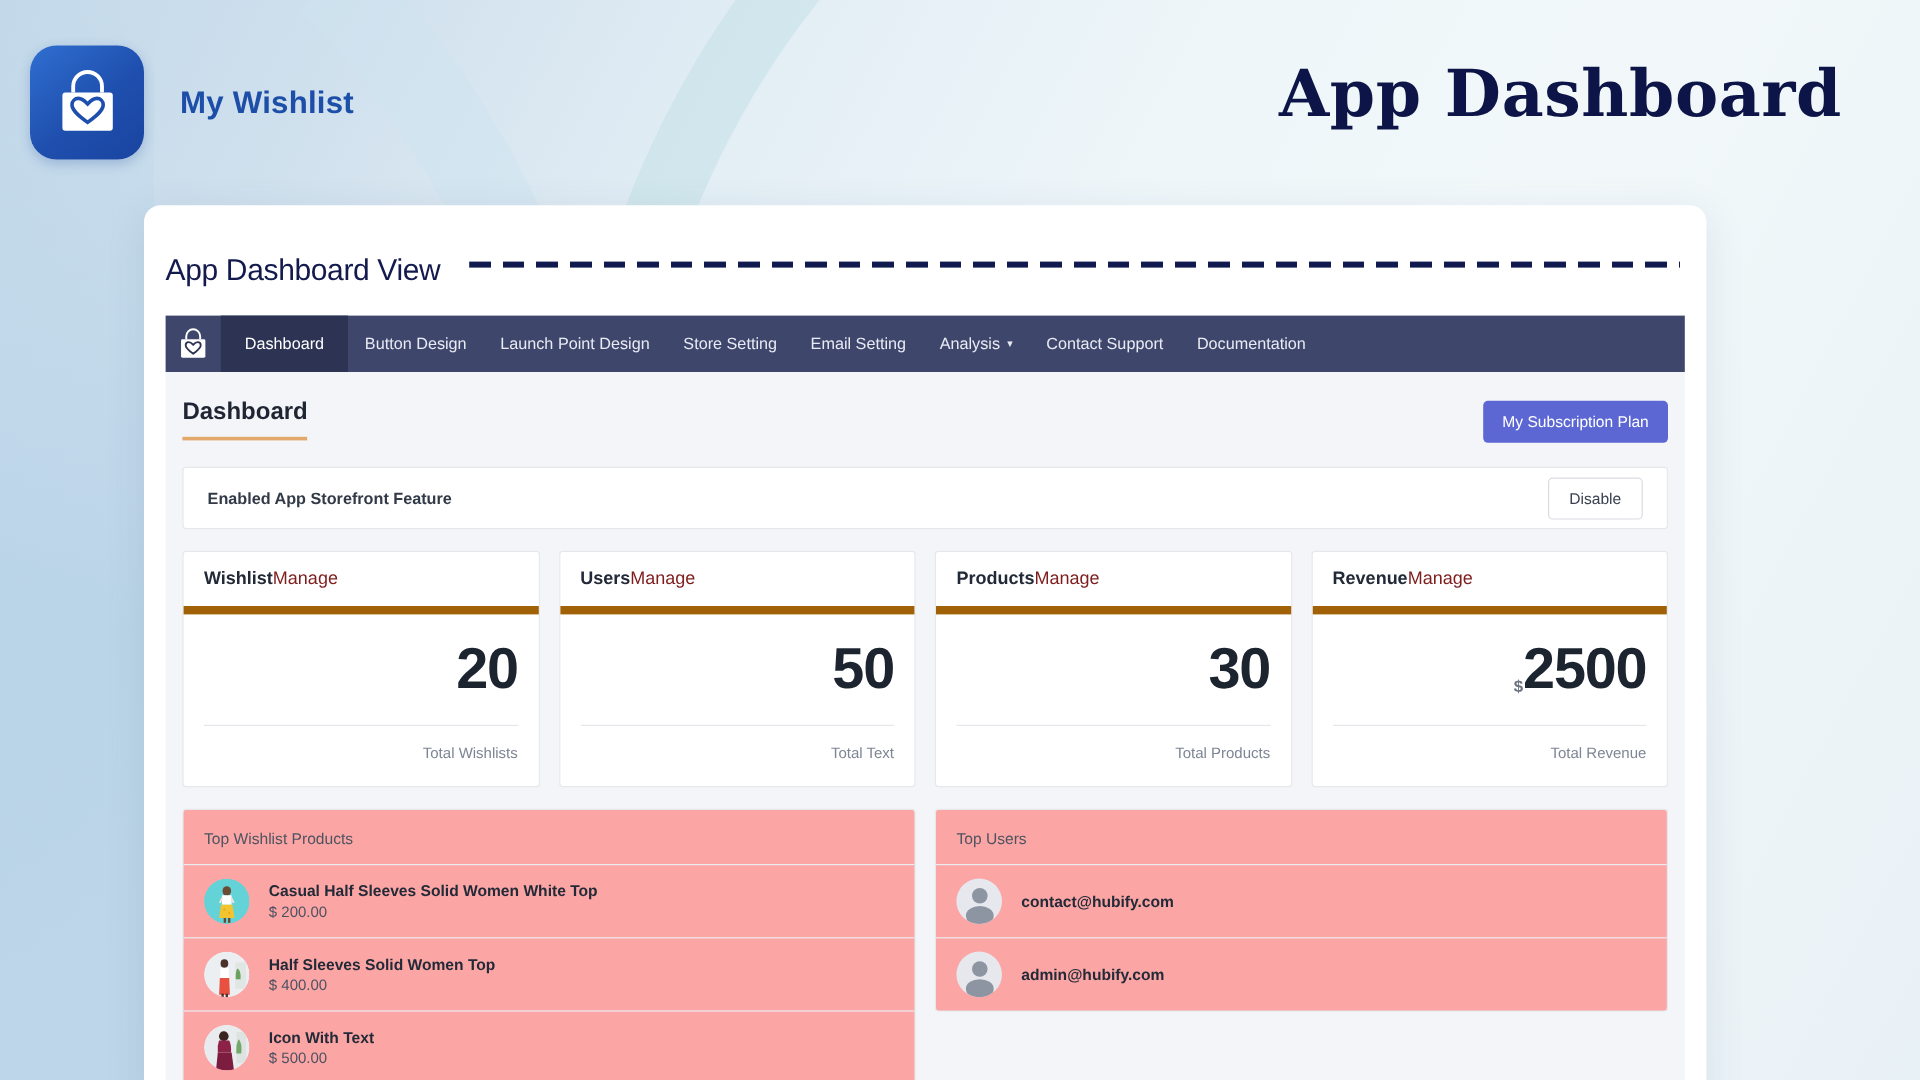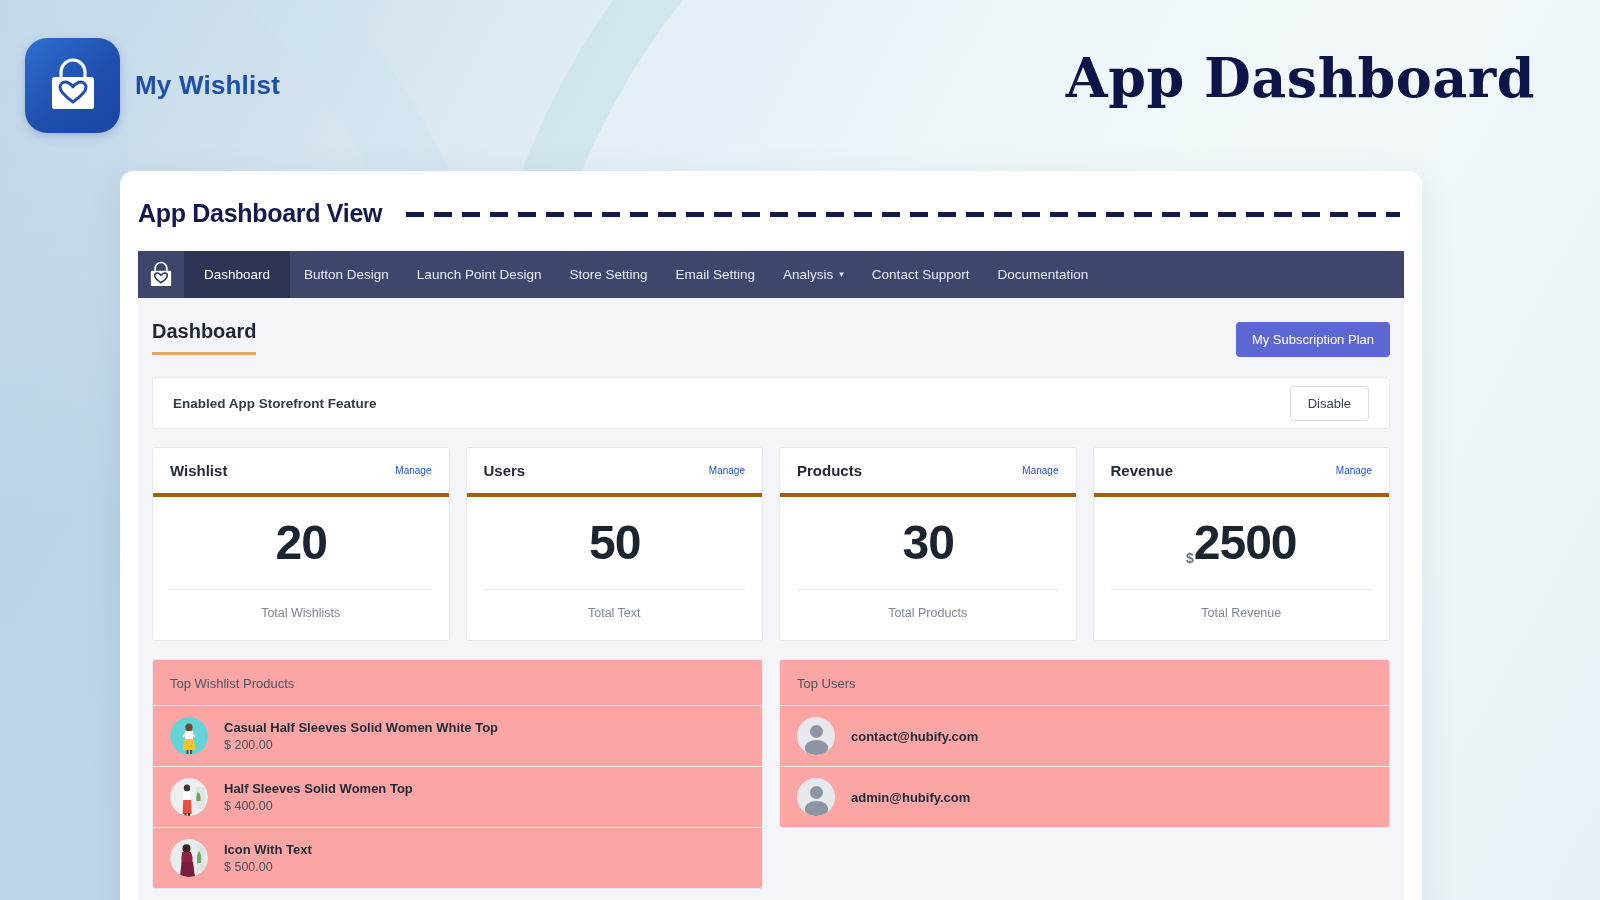--- a/index.html
+++ b/index.html
@@ -64,21 +64,21 @@
     border-color: transparent rgba(205,228,240,0.5) transparent transparent;
   }
 
   
   #header {
     position: absolute; left: 0; top: 0; width: 1600px; height: 172px;
     z-index: 5;
   }
   #brand {
     position: absolute; left: 25px; top: 38px;
-    display: flex; align-items: center; gap: 15px;
+    display: flex; align-items: center; gap: 30px;
   }
   #brand-logo {
     width: 95px; height: 95px; border-radius: 22px;
     background: linear-gradient(140deg, #2f6fd0 0%, #1f4fae 55%, #1a44a0 100%);
     display: flex; align-items: center; justify-content: center;
     box-shadow: 0 3px 10px rgba(30,70,160,0.25);
   }
   #brand-title {
     font-size: 26px; font-weight: bold; color: #1d4ea8;
     letter-spacing: 0.2px;
@@ -98,22 +98,22 @@
     border-radius: 14px 14px 0 0;
     box-shadow: 0 8px 34px rgba(40,70,110,0.10);
     z-index: 6;
     overflow: hidden;
   }
   #shell-head {
     display: flex; align-items: center; gap: 24px;
     padding: 28px 22px 0 18px;
   }
   #shell-title {
-    font-size: 25px; font-weight: bold; color: #131a4d;
-    letter-spacing: -0.3px; white-space: nowrap;
+    font-size: 25px; font-weight: normal; color: #131a4d;
+    letter-spacing: -0.3px; white-space: nowrap; margin-top: 12px;
   }
   #dashed-rule {
     flex: 1; height: 5px;
     background-image: repeating-linear-gradient(to right, #101a4f 0px, #101a4f 18px, transparent 18px, transparent 28px);
     margin-top: 2px;
   }
 
   
   #appnav {
     margin: 23px 18px 0 18px;
@@ -170,26 +170,26 @@
   }
 
   
   #stats {
     display: flex; gap: 16px; margin: 18px 14px 0 14px;
   }
   .stat-card {
     flex: 1; background: #ffffff; border: 1px solid #e6e8ec; border-radius: 3px;
   }
   .stat-head {
-    display: flex; align-items: center; justify-content: space-between;
-    padding: 14px 17px; border-bottom: 4px solid #a16207;
+    display: flex; align-items: center; justify-content: flex-start;
+    padding: 14px 17px; border-bottom: 7px solid #a16207;
   }
   .stat-title { font-size: 15px; font-weight: bold; color: #222a38; }
-  .stat-manage { font-size: 10px; color: #1d4ed8; cursor: pointer; }
-  .stat-body { padding: 22px 17px 20px 17px; text-align: center; }
+  .stat-manage { font-size: 15px; color: #7f1d1d; cursor: pointer; }
+  .stat-body { padding: 22px 17px 20px 17px; text-align: right; }
   .stat-value {
     font-size: 48px; font-weight: bold; color: #1c2430;
     line-height: 1; letter-spacing: -1px;
   }
   .stat-value .cur {
     font-size: 14px; font-weight: bold; vertical-align: -4px;
     margin-right: 1px; color: #6a7280;
   }
   .stat-rule { height: 1px; background: #e4e7eb; margin: 22px 0 0 0; }
   .stat-caption { font-size: 12.5px; color: #7e8594; margin-top: 16px; }

